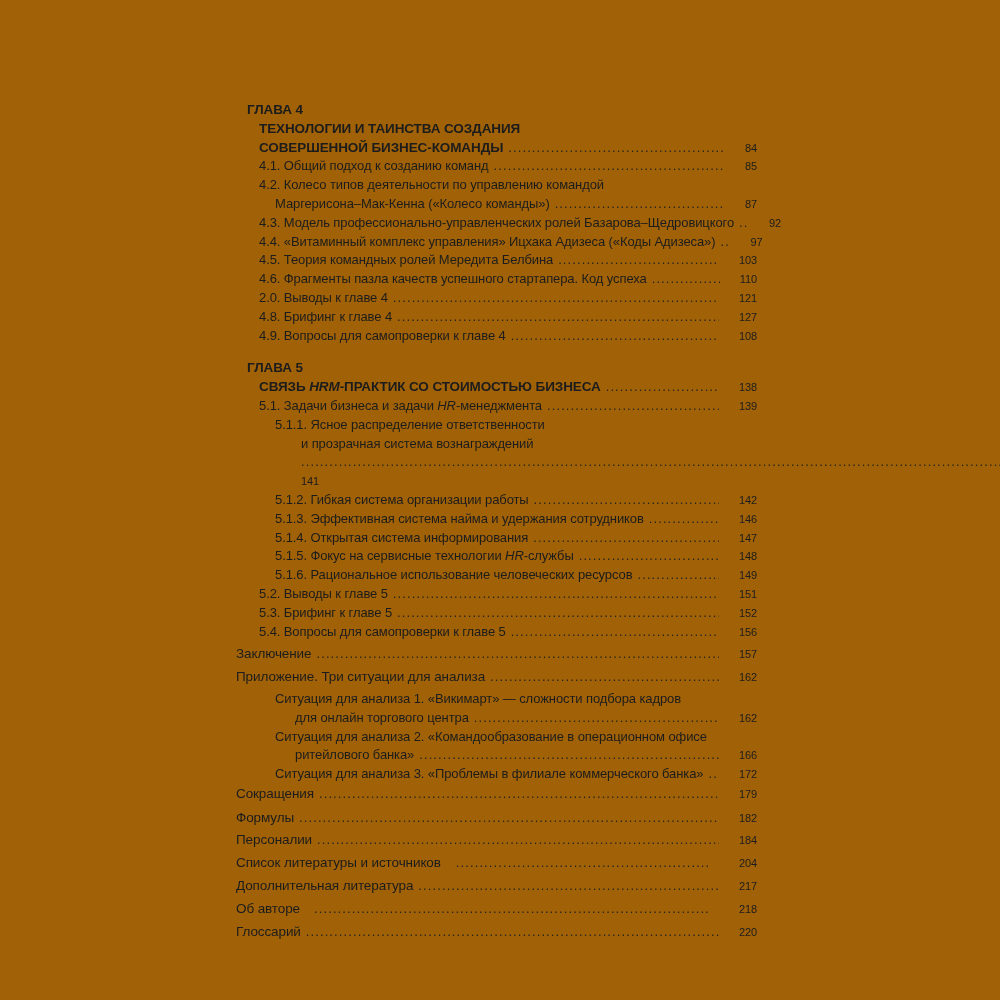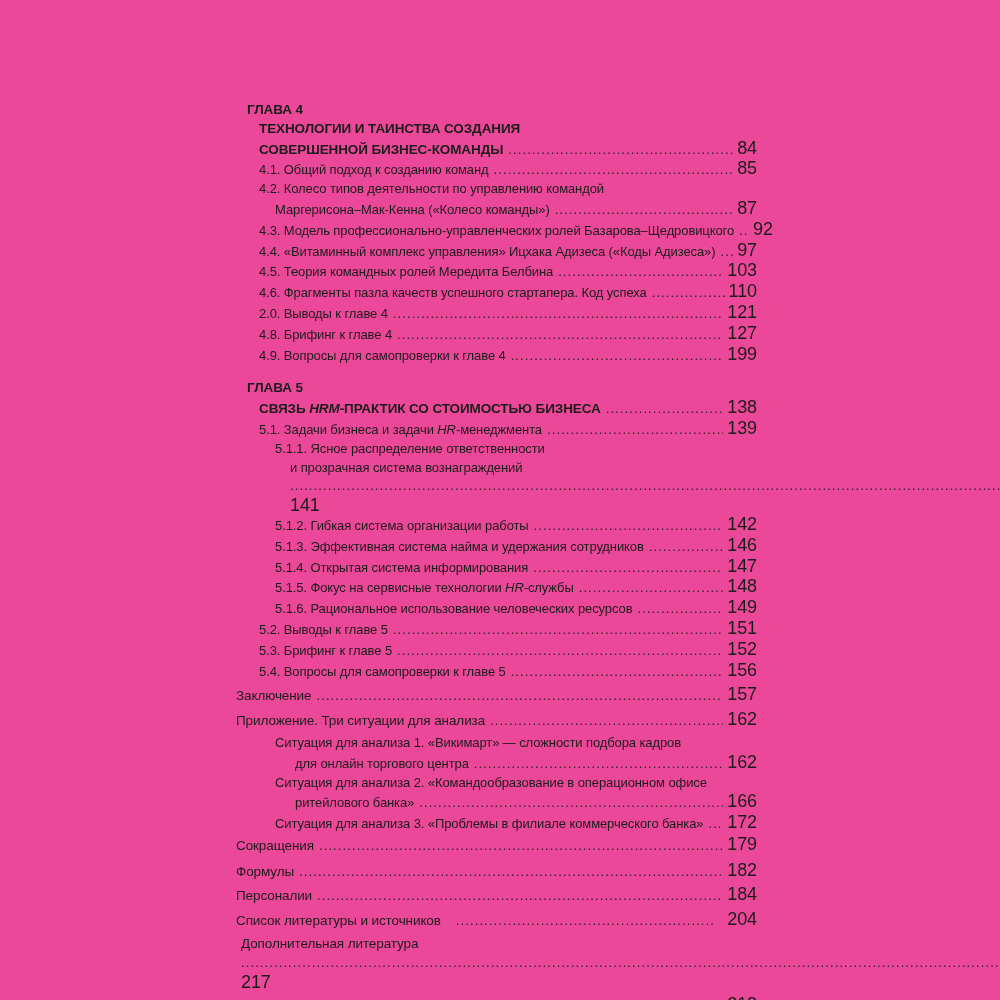--- a/index.html
+++ b/index.html
@@ -8,21 +8,21 @@
     width: 1000px;
     height: 1000px;
     background: #ffffff;
     font-family: "Liberation Sans", sans-serif;
     color: #1c1c1c;
   }
   .page {
     position: relative;
     width: 1000px;
     height: 1000px;
-    background: #ec4899;
+    background: #a16207;
     overflow: hidden;
   }
   .toc {
     position: absolute;
     left: 236px;
     top: 101px;
     width: 521px;
   }
   .line {
     display: flex;
@@ -53,21 +53,22 @@
     font-size: 13px;
   }
   .dots::before {
     content: "........................................................................................................................................................................................";
     letter-spacing: 1.1px;
     color: #222222;
   }
   .pagenum {
     white-space: nowrap;
     font-weight: 400;
-    font-size: 18px;
+    font-size: 11px;
+    margin-left: 16px;
   }
 </style>
 </head>
 <body>
 
 <div class="page">
   <div class="toc">
     <div>
         <div class="line lvl-glava bold">
           <span class="txt"><span>ГЛАВА 4</span></span>
@@ -119,21 +120,21 @@
           <span class="pagenum">121</span>
         </div>
         <div class="line lvl-a">
           <span class="txt"><span>4.8. Брифинг к главе 4</span></span>
           <span class="dots"></span>
           <span class="pagenum">127</span>
         </div>
         <div class="line lvl-a">
           <span class="txt"><span>4.9. Вопросы для самопроверки к главе 4</span></span>
           <span class="dots"></span>
-          <span class="pagenum">199</span>
+          <span class="pagenum">108</span>
         </div>
         <div class="line lvl-glava bold" style="margin-top: 14px;">
           <span class="txt"><span>ГЛАВА 5</span></span>
         </div>
         <div class="line lvl-a bold">
           <span class="txt"><span>СВЯЗЬ </span><span class="it">HRM</span><span>-ПРАКТИК СО СТОИМОСТЬЮ БИЗНЕСА</span></span>
           <span class="dots"></span>
           <span class="pagenum">138</span>
         </div>
         <div class="line lvl-a">
@@ -233,21 +234,21 @@
         <div class="line lvl-root" style="margin-top: 4px;">
           <span class="txt"><span>Персоналии</span></span>
           <span class="dots"></span>
           <span class="pagenum">184</span>
         </div>
         <div class="line lvl-root" style="margin-top: 4px; gap: 10px;">
           <span class="txt"><span>Список литературы и источников</span></span>
           <span class="dots"></span>
           <span class="pagenum">204</span>
         </div>
-        <div class="line lvl-root" style="margin-top: 4px; flex-direction: column;">
+        <div class="line lvl-root" style="margin-top: 4px;">
           <span class="txt"><span>Дополнительная литература</span></span>
           <span class="dots"></span>
           <span class="pagenum">217</span>
         </div>
         <div class="line lvl-root" style="margin-top: 4px; gap: 9px;">
           <span class="txt"><span>Об авторе</span></span>
           <span class="dots"></span>
           <span class="pagenum">218</span>
         </div>
         <div class="line lvl-root" style="margin-top: 4px;">

